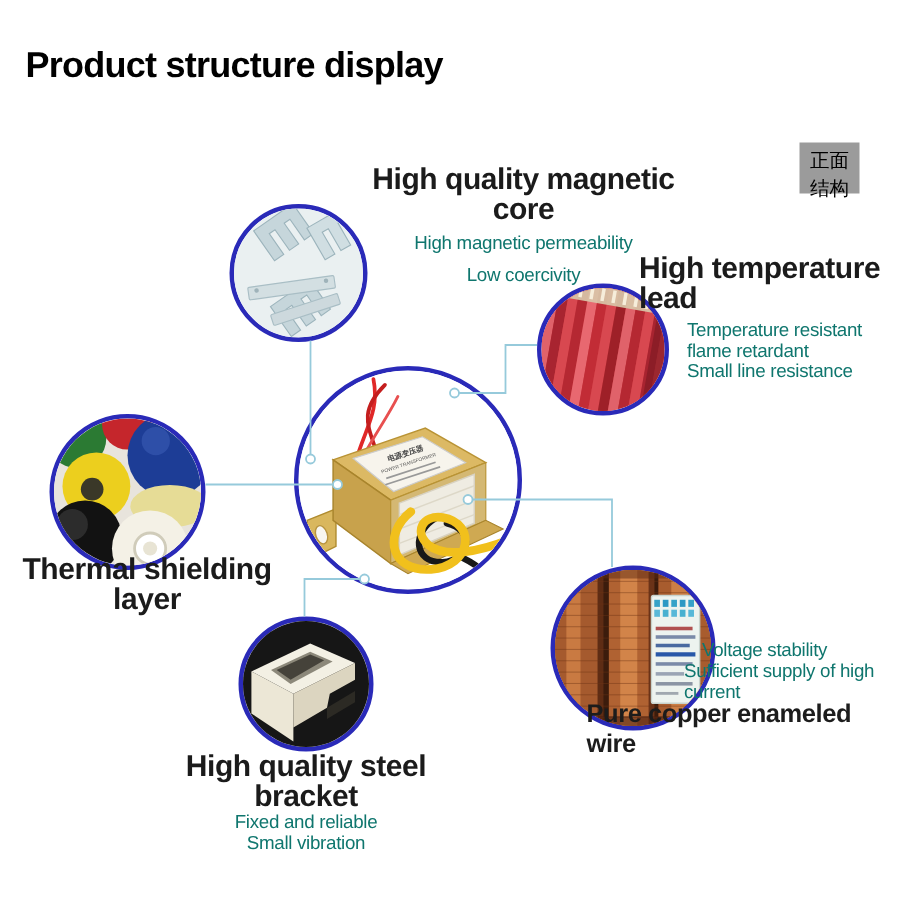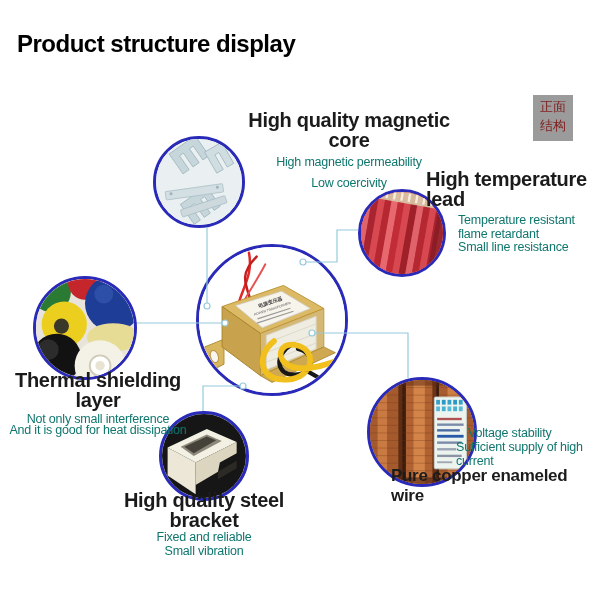--- a/index.html
+++ b/index.html
@@ -1,41 +1,41 @@
 <!DOCTYPE html>
 <html><head>
 <meta charset="utf-8">
 <style>
   html,body{margin:0;padding:0;background:#fff;}
   #stage{position:relative;width:600px;height:600px;background:#ffffff;overflow:hidden;
          font-family:"Liberation Sans",sans-serif;color:#1c1c1c;}
   .abs{position:absolute;}
   #page-title{left:17px;top:30px;font-size:24px;font-weight:800;letter-spacing:-0.5px;color:#000000;}
-  .badge{left:533px;top:95px;width:40px;height:46px;background:#9b9b9b;color:#7f1d1d;
+  .badge{left:533px;top:95px;width:40px;height:34px;background:#9b9b9b;color:#000000;
          font-size:13px;line-height:19px;text-align:center;padding-top:2px;box-sizing:border-box;}
   .callout{line-height:1;}
   .callout .h{font-size:20px;font-weight:700;letter-spacing:-0.3px;color:#1b1b1b;}
   .callout .s{font-size:12.5px;color:#0f766e;letter-spacing:-0.2px;}
   .center{text-align:center;}
   .circle{border-radius:50%;border:3px solid #2a2ab8;box-sizing:border-box;overflow:hidden;background:#fff;}
   .circle svg{display:block;width:100%;height:100%;}
   #connector-layer{left:0;top:0;pointer-events:none;}
   #c-core{left:153px;top:136px;width:92px;height:92px;}
   #c-lead{left:358px;top:189px;width:88px;height:88px;}
   #c-main{left:196px;top:244px;width:152px;height:152px;}
   #c-tape{left:33px;top:276px;width:104px;height:104px;}
   #c-bracket{left:159px;top:411px;width:90px;height:90px;}
   #c-copper{left:367px;top:377px;width:110px;height:110px;}
   #t-core{left:238px;top:110px;width:222px;}
   #t-core .s{line-height:17px;margin-top:4px;}
   #t-lead{left:426px;top:169px;width:174px;}
   #t-lead .subs{margin-left:32px;margin-top:5px;line-height:13.5px;}
   #t-tape{left:0px;top:370px;width:196px;}
   #t-tape .subs{margin-top:4px;line-height:11px;font-size:12px;}
-  #t-bracket{left:94px;top:490px;width:220px;}
+  #t-bracket{left:94px;top:501px;width:220px;}
   #t-bracket .subs{margin-top:0;line-height:14px;}
   #t-copper-sub{left:456px;top:426px;width:150px;line-height:14px;}
   #t-copper-sub .first{padding-left:12px;}
   #t-copper-title{left:391px;top:466px;font-size:17px;font-weight:700;letter-spacing:-0.3px;}
 </style>
 </head>
 <body>
 
 <div id="stage">
 
@@ -236,24 +236,20 @@
     <div class="h">High temperature lead</div>
     <div class="subs">
       <div class="s">Temperature resistant</div>
       <div class="s">flame retardant</div>
       <div class="s">Small line resistance</div>
     </div>
   </div>
 
   <div id="t-tape" class="abs callout center">
     <div class="h">Thermal shielding layer</div>
-    <div class="subs">
-      <div class="s">Not only small interference</div>
-      <div class="s">And it is good for heat dissipation</div>
-    </div>
   </div>
 
   <div id="t-bracket" class="abs callout center">
     <div class="h">High quality steel bracket</div>
     <div class="subs">
       <div class="s">Fixed and reliable</div>
       <div class="s">Small vibration</div>
     </div>
   </div>
 

